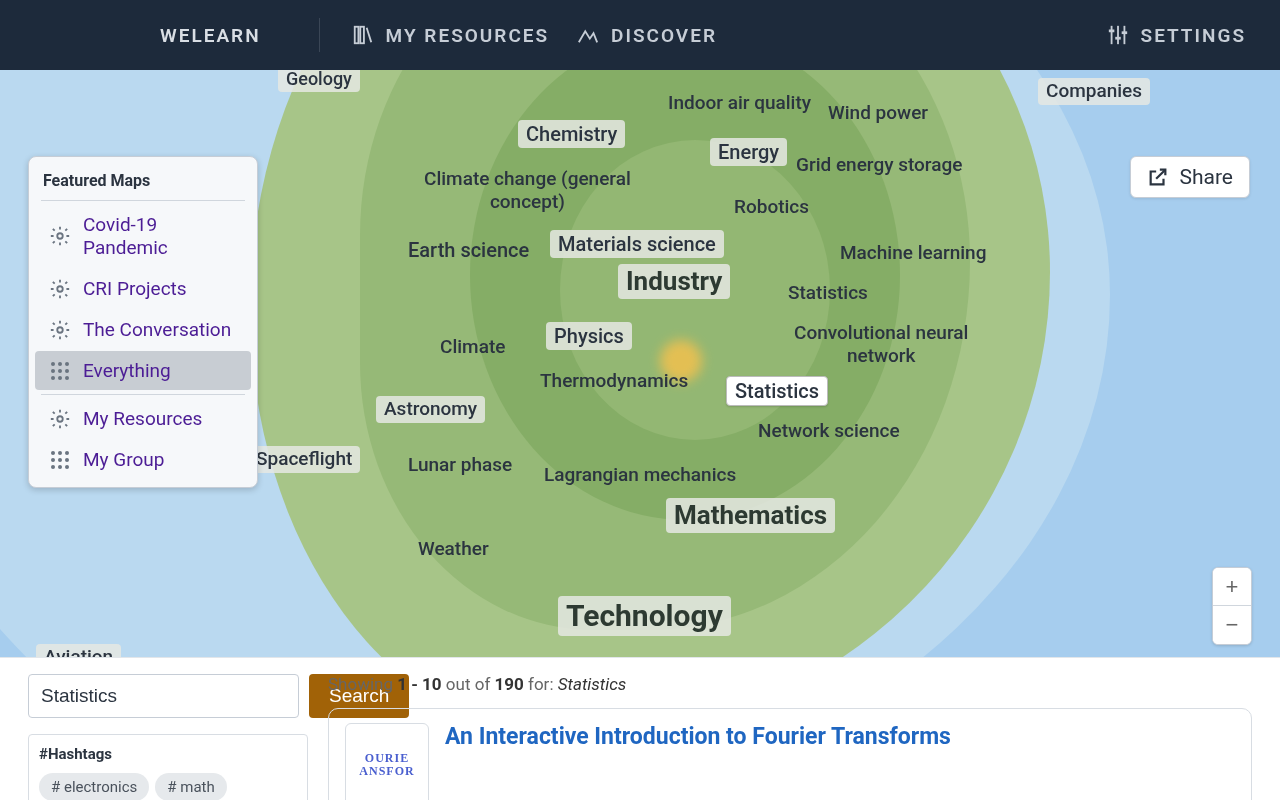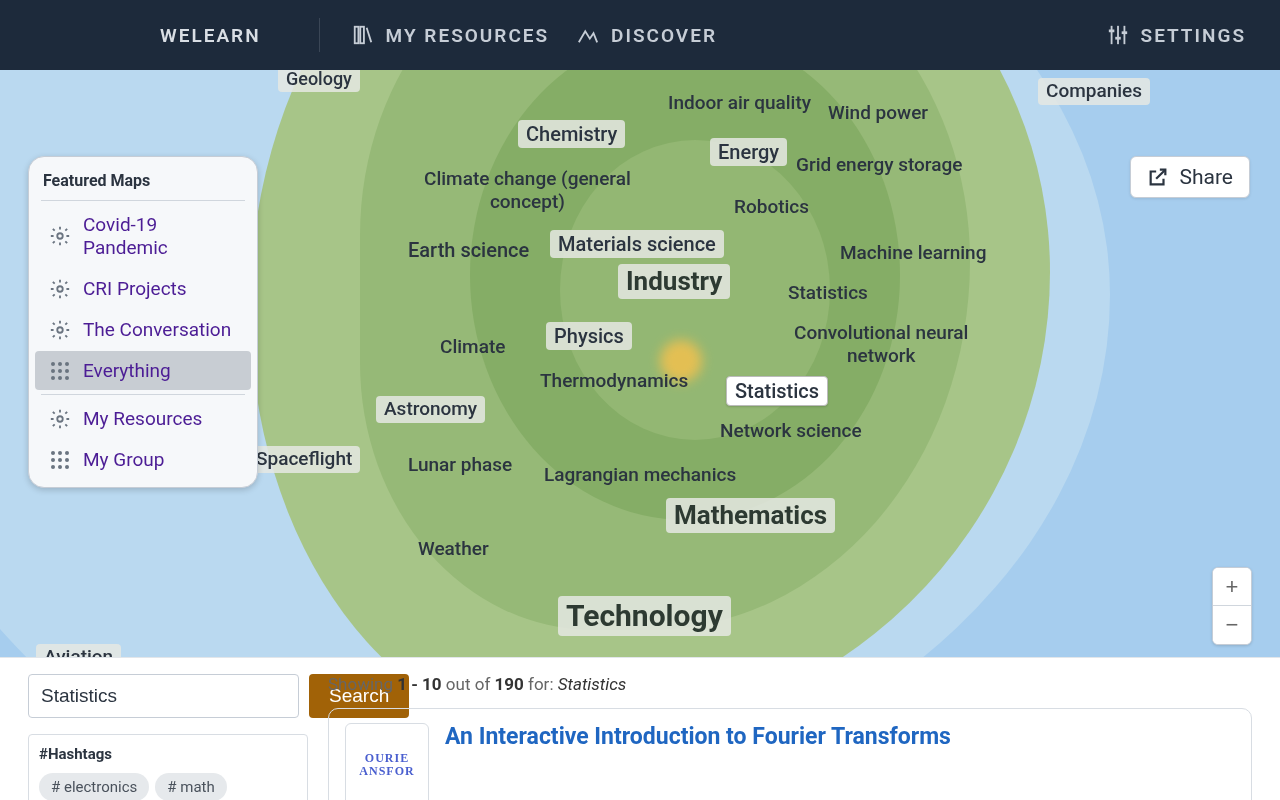--- a/index.html
+++ b/index.html
@@ -39,21 +39,21 @@
   line-height: 1.2; text-align: center;
 }
 .pill { background: rgba(229,232,227,.85); }
 .pill-hi { background: #fff; border: 1px solid #bbb; box-shadow: 0 1px 2px rgba(0,0,0,.15); }
 .big { font-size: 26px; font-weight: 700; color: #2d3a32; }
 .med { font-size: 20px; }
 .sm { font-size: 19px; }
 
 .featured-panel {
   position: absolute; left: 28px; top: 86px; width: 230px;
-  background: #f6f8fa; border: 1px solid #c6cdd6; border-radius: 16px;
+  background: #f6f8fa; border: 1px solid #c6cdd6; border-radius: 8px;
   box-shadow: 0 2px 6px rgba(0,0,0,.18); padding: 8px 0 6px;
 }
 .panel-title { font-weight: 700; font-size: 16px; color: #2b3440; padding: 6px 14px 10px; }
 .panel-hr { height: 1px; background: #d0d6dd; margin: 0 12px 4px; }
 .panel-item {
   display: flex; align-items: center; gap: 12px; padding: 8px 14px;
   font-size: 19px; color: #4c1d95; cursor: pointer; border-radius: 4px;
   margin: 2px 6px;
 }
 .panel-item.active { background: #c8cdd3; }
@@ -173,21 +173,21 @@
       <div class="maplabel sm" style="left: 832px; top: 170px;">Machine learning</div>
       <div class="maplabel pill big" style="left: 618px; top: 194px;">Industry</div>
       <div class="maplabel sm" style="left: 780px; top: 210px;">Statistics</div>
       <div class="maplabel pill med" style="left: 546px; top: 252px;">Physics</div>
       <div class="maplabel sm" style="left: 786px; top: 250px; white-space: pre;">Convolutional neural
 network</div>
       <div class="maplabel sm" style="left: 432px; top: 264px;">Climate</div>
       <div class="maplabel sm" style="left: 532px; top: 298px;">Thermodynamics</div>
       <div class="maplabel pill-hi med" style="left: 726px; top: 306px;">Statistics</div>
       <div class="maplabel pill sm" style="left: 376px; top: 326px; text-align: right;">Astronomy</div>
-      <div class="maplabel sm" style="left: 712px; top: 348px;">Network science</div>
+      <div class="maplabel sm" style="left: 750px; top: 348px;">Network science</div>
       <div class="maplabel pill sm" style="left: 248px; top: 376px;">Spaceflight</div>
       <div class="maplabel sm" style="left: 400px; top: 382px; text-align: center;">Lunar phase</div>
       <div class="maplabel sm" style="left: 536px; top: 392px;">Lagrangian mechanics</div>
       <div class="maplabel pill big" style="left: 666px; top: 428px;">Mathematics</div>
       <div class="maplabel sm" style="left: 410px; top: 466px;">Weather</div>
       <div class="maplabel pill big" style="left: 558px; top: 526px;;font-size:30px">Technology</div>
       <div class="maplabel pill sm" style="left: 36px; top: 574px;">Aviation</div>
     </div>
 
   <div class="featured-panel">

